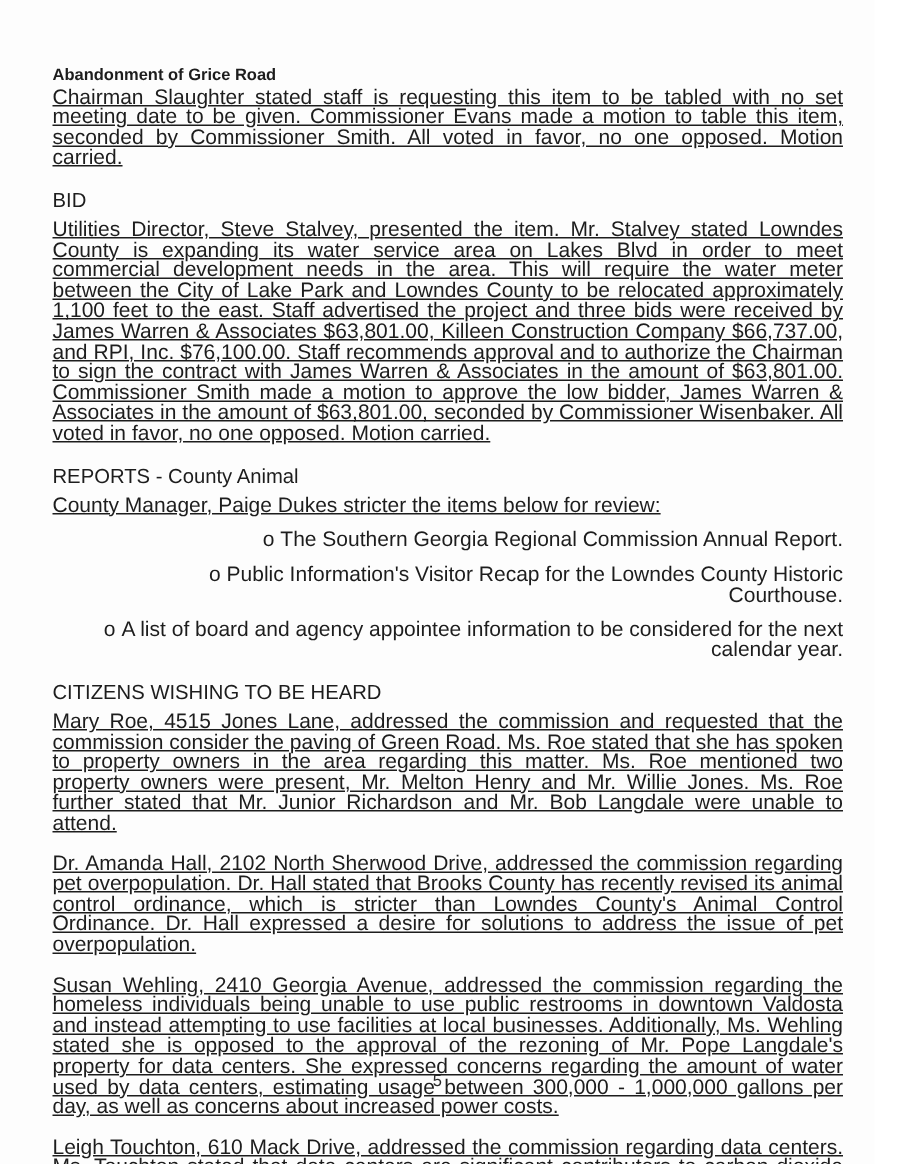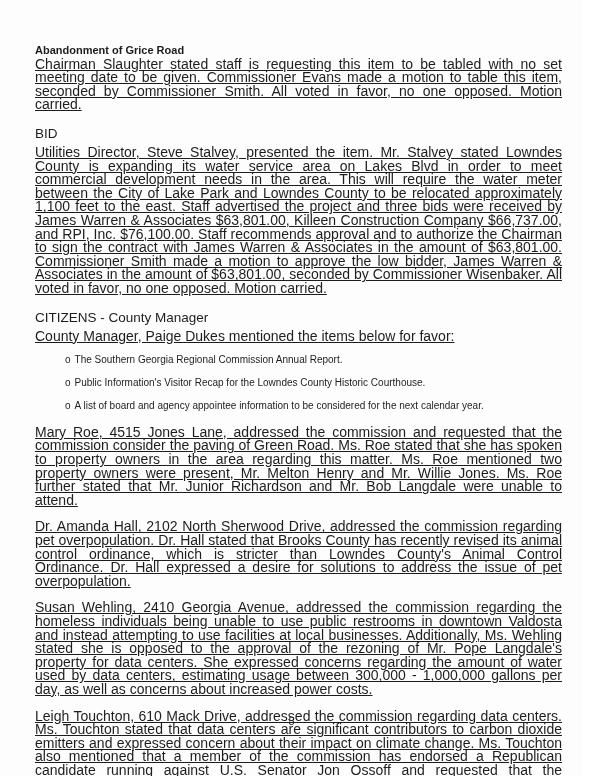--- a/index.html
+++ b/index.html
@@ -35,24 +35,24 @@
     text-align: left;
     margin-bottom: 10px;
   }
   .section-heading {
     font-size: 13.5px;
     line-height: 16px;
     font-weight: normal;
     margin: 14px 0 4px 0;
   }
   .bullet {
-    font-size: 10px;
+    font-size: 14px;
     line-height: 13.6px;
     margin: 0 0 9.5px 30px;
-    text-align: left;
+    text-align: right;
   }
   .bullet .marker {
     margin-right: 4px;
   }
   .bullet-list {
     margin-bottom: 13px;
   }
   .page-number {
     position: absolute;
     left: 0;
@@ -71,36 +71,37 @@
 
   <h3 class="subheading">Abandonment of Grice Road</h3>
 
   <p class="para">Chairman Slaughter stated staff is requesting this item to be tabled with no set meeting date to be given. Commissioner Evans made a motion to table this item, seconded by Commissioner Smith. All voted in favor, no one opposed. Motion carried.</p>
 
   <h2 class="section-heading">BID</h2>
 
 
   <p class="para">Utilities Director, Steve Stalvey, presented the item. Mr. Stalvey stated Lowndes County is expanding its water service area on Lakes Blvd in order to meet commercial development needs in the area. This will require the water meter between the City of Lake Park and Lowndes County to be relocated approximately 1,100 feet to the east. Staff advertised the project and three bids were received by James Warren &amp; Associates $63,801.00, Killeen Construction Company $66,737.00, and RPI, Inc. $76,100.00. Staff recommends approval and to authorize the Chairman to sign the contract with James Warren &amp; Associates in the amount of $63,801.00. Commissioner Smith made a motion to approve the low bidder, James Warren &amp; Associates in the amount of $63,801.00, seconded by Commissioner Wisenbaker. All voted in favor, no one opposed. Motion carried.</p>
 
-  <h2 class="section-heading">CITIZENS - County Manager</h2>
+  <h2 class="section-heading">REPORTS - County Animal</h2>
 
-  <p class="para intro">County Manager, Paige Dukes mentioned the items below for favor:</p>
+  <p class="para intro">County Manager, Paige Dukes stricter the items below for review:</p>
 
   <div class="bullet-list">
     <div class="bullet">
       <span class="marker">o</span><span>The Southern Georgia Regional Commission Annual Report.</span>
     </div>
     <div class="bullet">
       <span class="marker">o</span><span>Public Information's Visitor Recap for the Lowndes County Historic Courthouse.</span>
     </div>
     <div class="bullet">
       <span class="marker">o</span><span>A list of board and agency appointee information to be considered for the next calendar year.</span>
     </div>
   </div>
 
+  <h2 class="section-heading">CITIZENS WISHING TO BE HEARD</h2>
 
   <p class="para">Mary Roe, 4515 Jones Lane, addressed the commission and requested that the commission consider the paving of Green Road. Ms. Roe stated that she has spoken to property owners in the area regarding this matter. Ms. Roe mentioned two property owners were present, Mr. Melton Henry and Mr. Willie Jones. Ms. Roe further stated that Mr. Junior Richardson and Mr. Bob Langdale were unable to attend.</p>
 
   <p class="para">Dr. Amanda Hall, 2102 North Sherwood Drive, addressed the commission regarding pet overpopulation. Dr. Hall stated that Brooks County has recently revised its animal control ordinance, which is stricter than Lowndes County's Animal Control Ordinance. Dr. Hall expressed a desire for solutions to address the issue of pet overpopulation.</p>
 
   <p class="para">Susan Wehling, 2410 Georgia Avenue, addressed the commission regarding the homeless individuals being unable to use public restrooms in downtown Valdosta and instead attempting to use facilities at local businesses. Additionally, Ms. Wehling stated she is opposed to the approval of the rezoning of Mr. Pope Langdale's property for data centers. She expressed concerns regarding the amount of water used by data centers, estimating usage between 300,000 - 1,000,000 gallons per day, as well as concerns about increased power costs.</p>
 
   <p class="para">Leigh Touchton, 610 Mack Drive, addressed the commission regarding data centers. Ms. Touchton stated that data centers are significant contributors to carbon dioxide emitters and expressed concern about their impact on climate change. Ms. Touchton also mentioned that a member of the commission has endorsed a Republican candidate running against U.S. Senator Jon Ossoff and requested that the Commission stop endorsing political candidates.</p>
 
   <div class="page-number">5</div>

